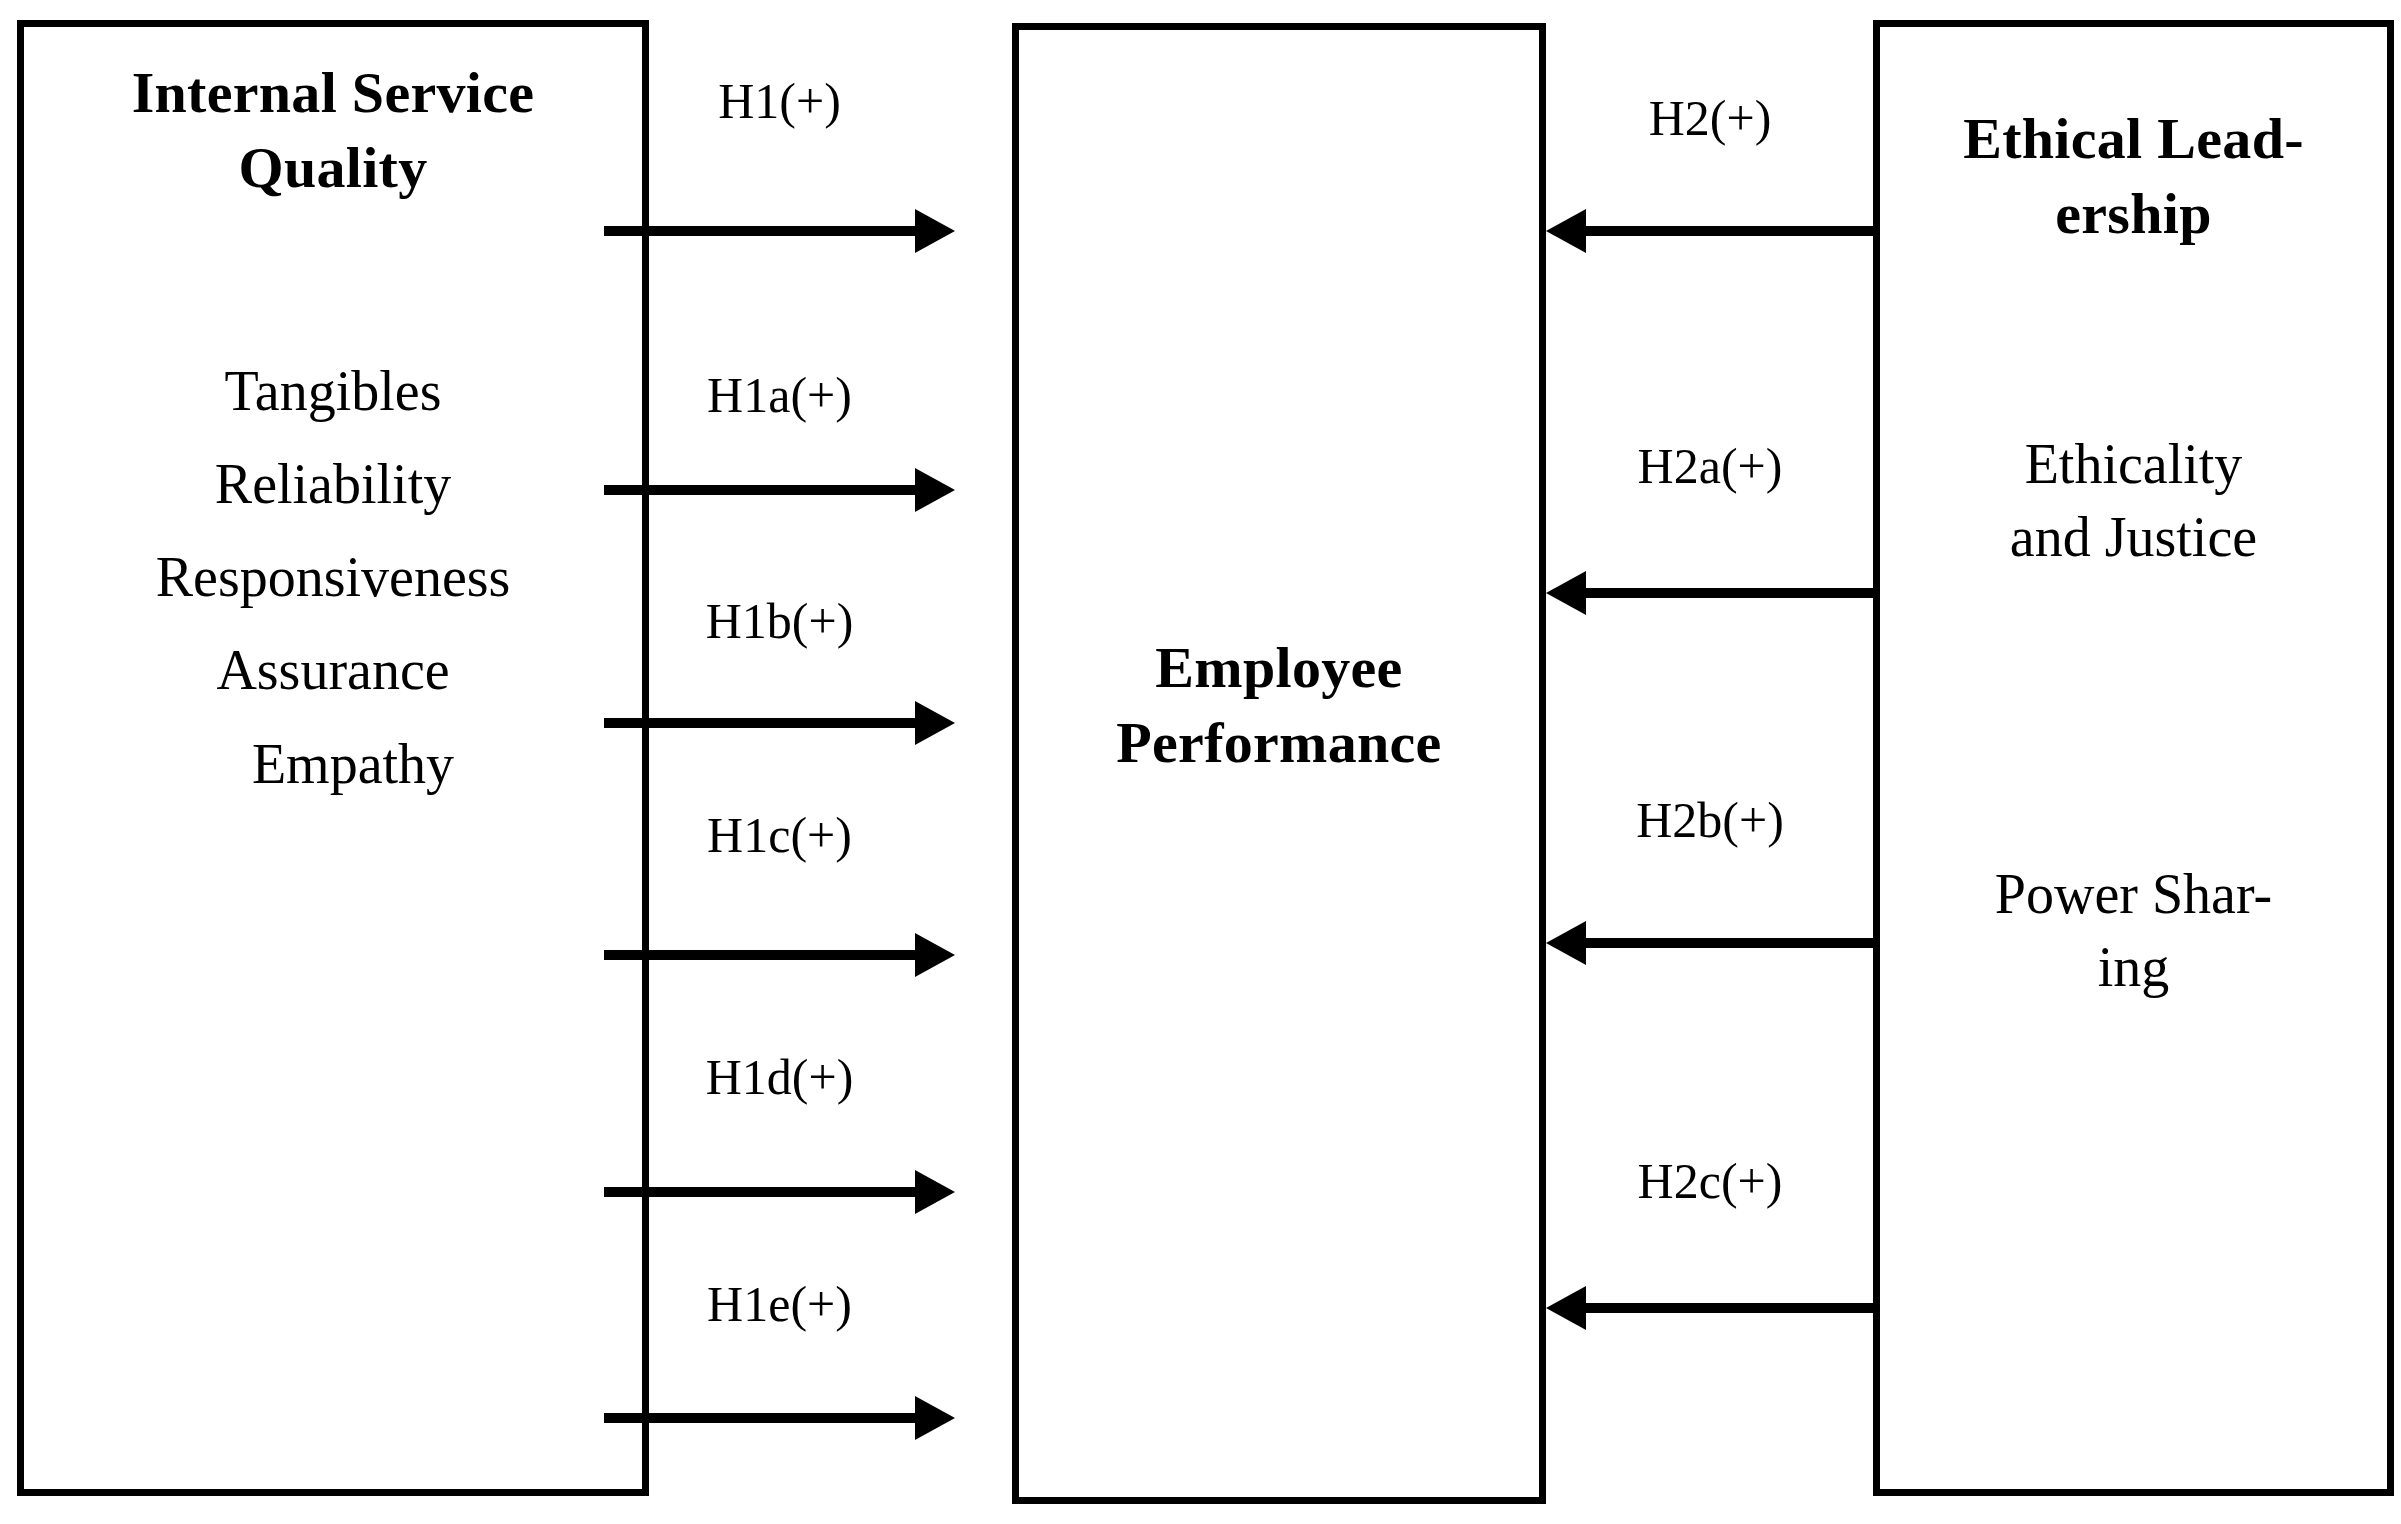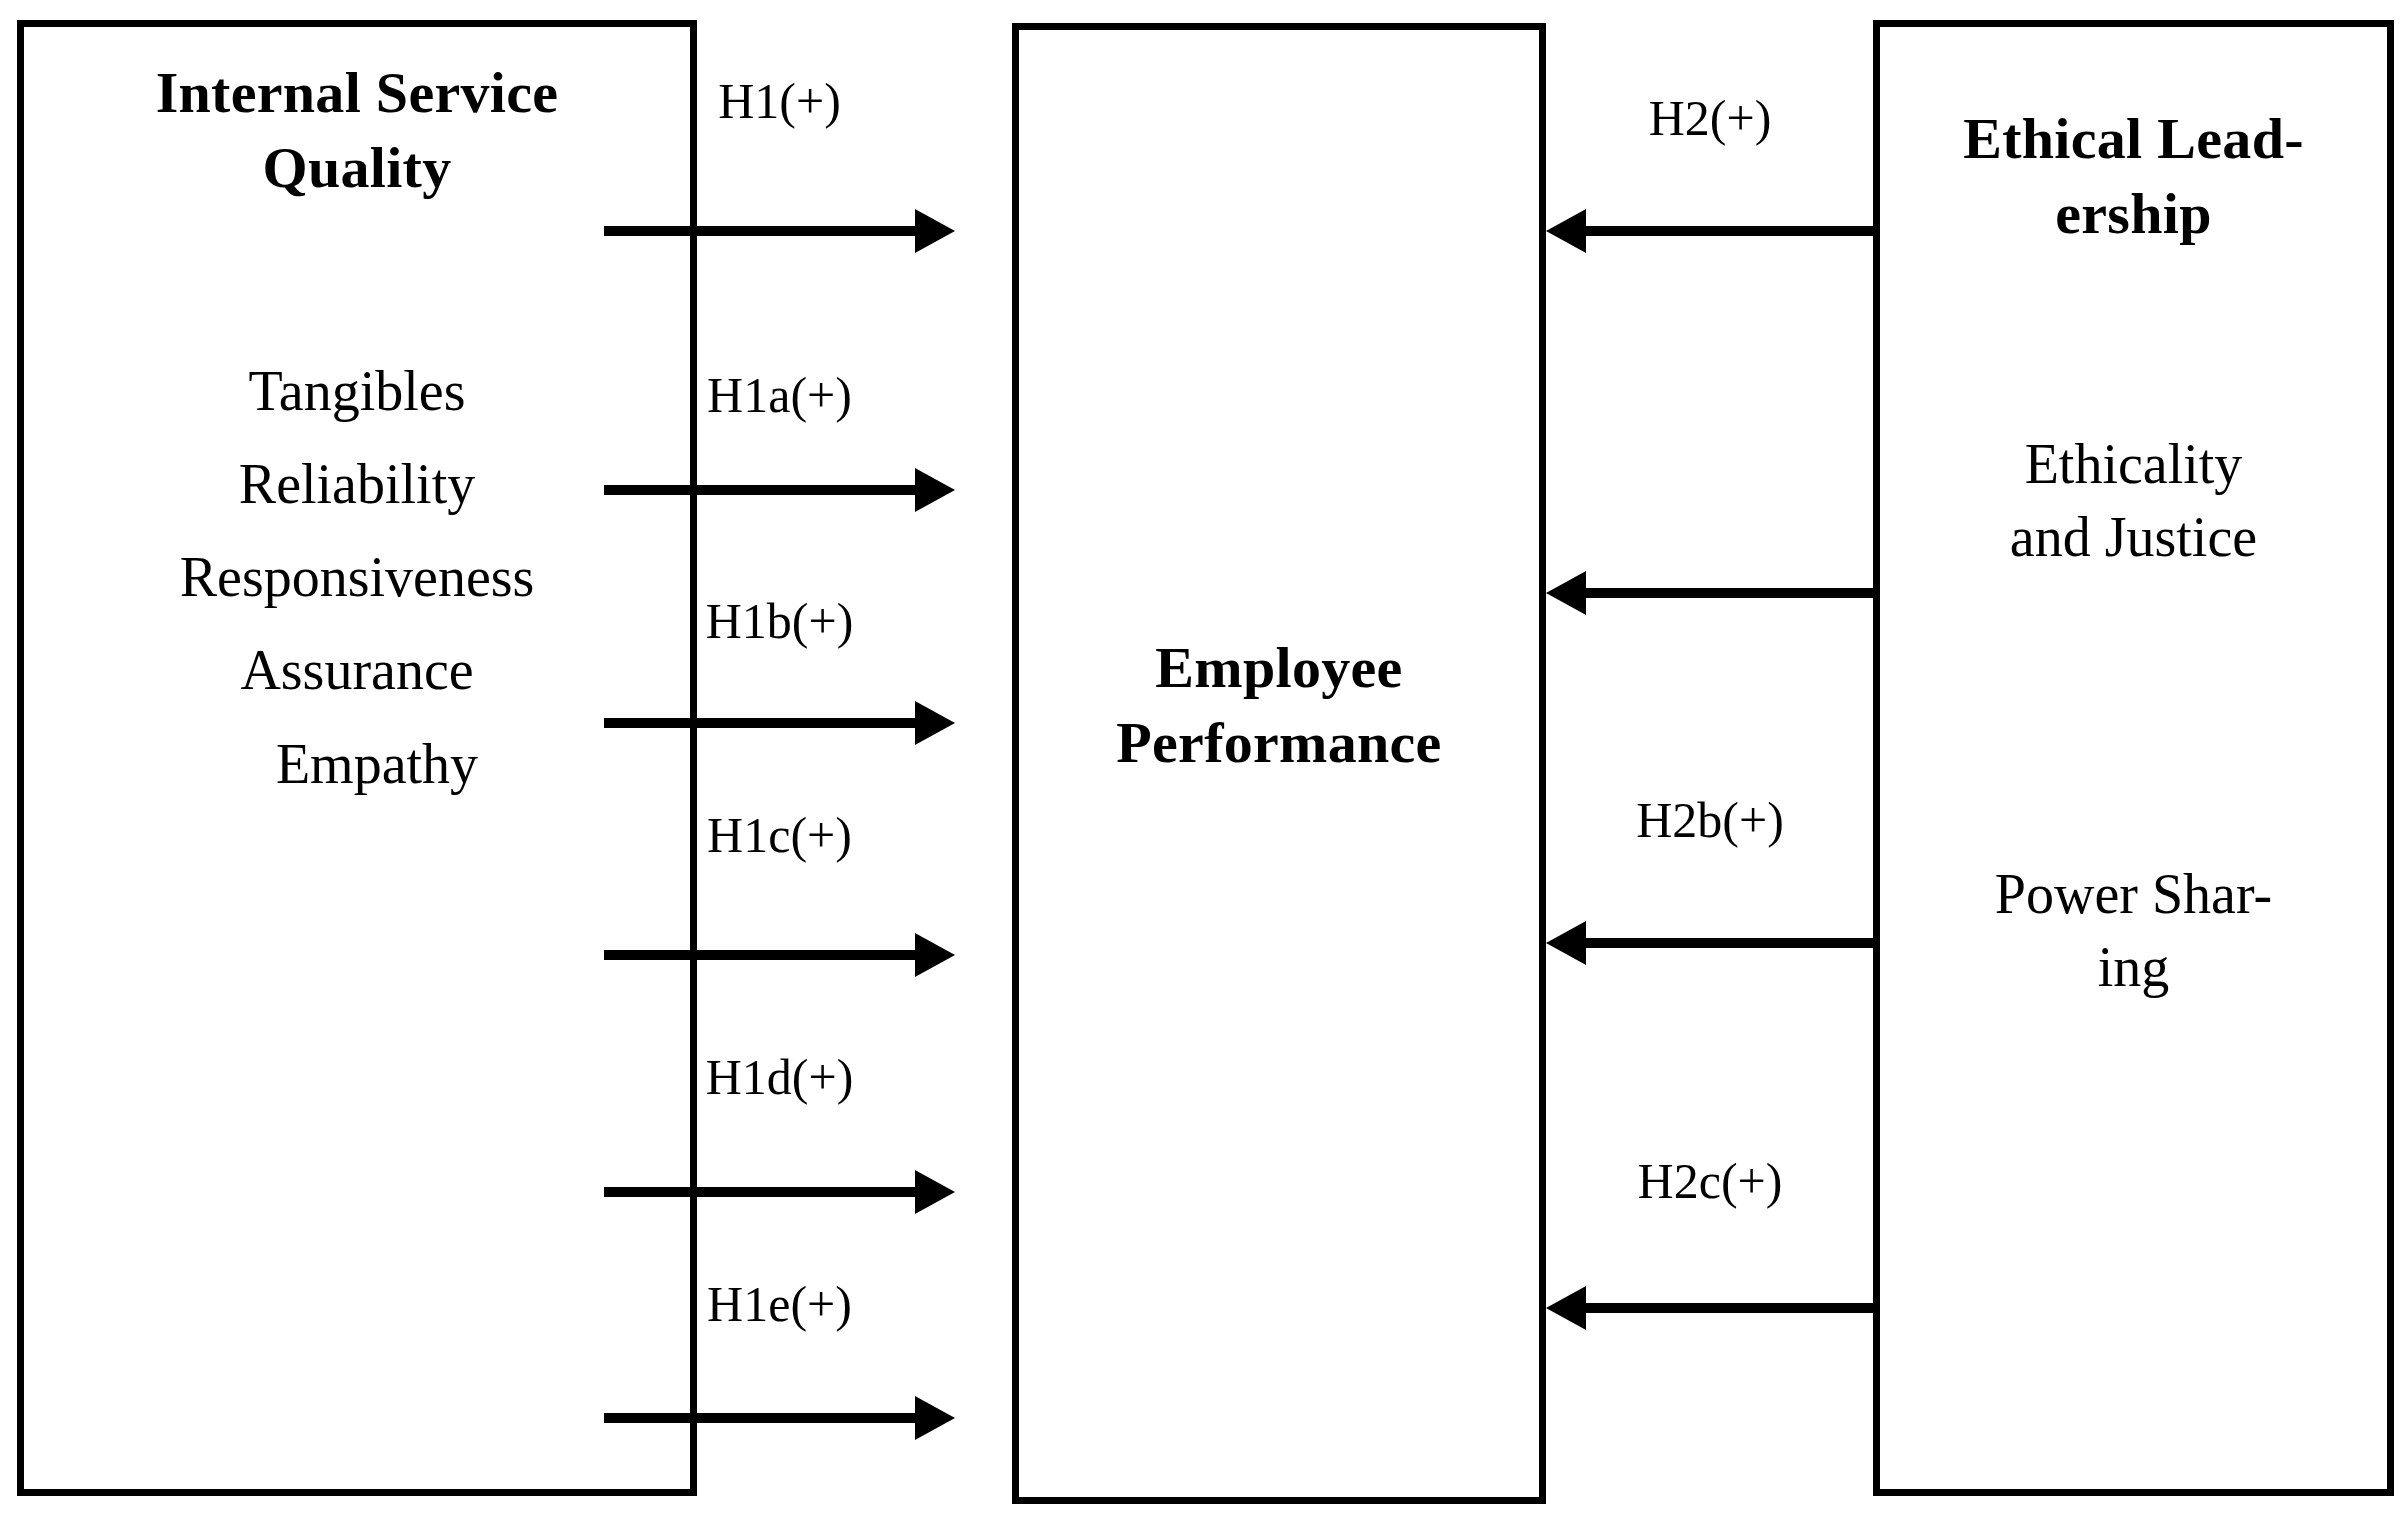--- a/index.html
+++ b/index.html
@@ -17,21 +17,21 @@
     color: #000000;
   }
 
   
   .model-box {
     position: absolute;
     box-sizing: border-box;
     border: 7.3px solid #000000;
     background: #ffffff;
   }
-  #box-isq   { left: 17px;   top: 20px;  width: 680px;  height: 1476px; }
+  #box-isq   { left: 17px;   top: 20px;  width: 632px;  height: 1476px; }
   #box-perf  { left: 1012px; top: 23px;  width: 534px;  height: 1481px; }
   #box-lead  { left: 1873px; top: 20px;  width: 521px;  height: 1476px; }
 
   
   .box-text {
     position: absolute;
     width: 100%;
     left: 0;
     text-align: center;
     line-height: 1.30;
@@ -175,17 +175,18 @@
   <div class="arrow left" style="left:1546px; top:943px; width:328px;">
     <div class="shaft" style="left:36px; width:291px;"></div>
     <div class="head"></div>
   </div>
   <div class="arrow left" style="left:1546px; top:1308px; width:328px;">
     <div class="shaft" style="left:36px; width:291px;"></div>
     <div class="head"></div>
   </div>
 
   <div class="hyp-label" style="left:1546px; top:93px;  width:328px;">H2(+)</div>
+  <div class="hyp-label" style="left:1546px; top:441px;  width:328px;">H2a(+)</div>
   <div class="hyp-label" style="left:1546px; top:795px; width:328px;">H2b(+)</div>
   <div class="hyp-label" style="left:1546px; top:1156px; width:328px;">H2c(+)</div>
 
 </div>
 
 
 </body></html>

